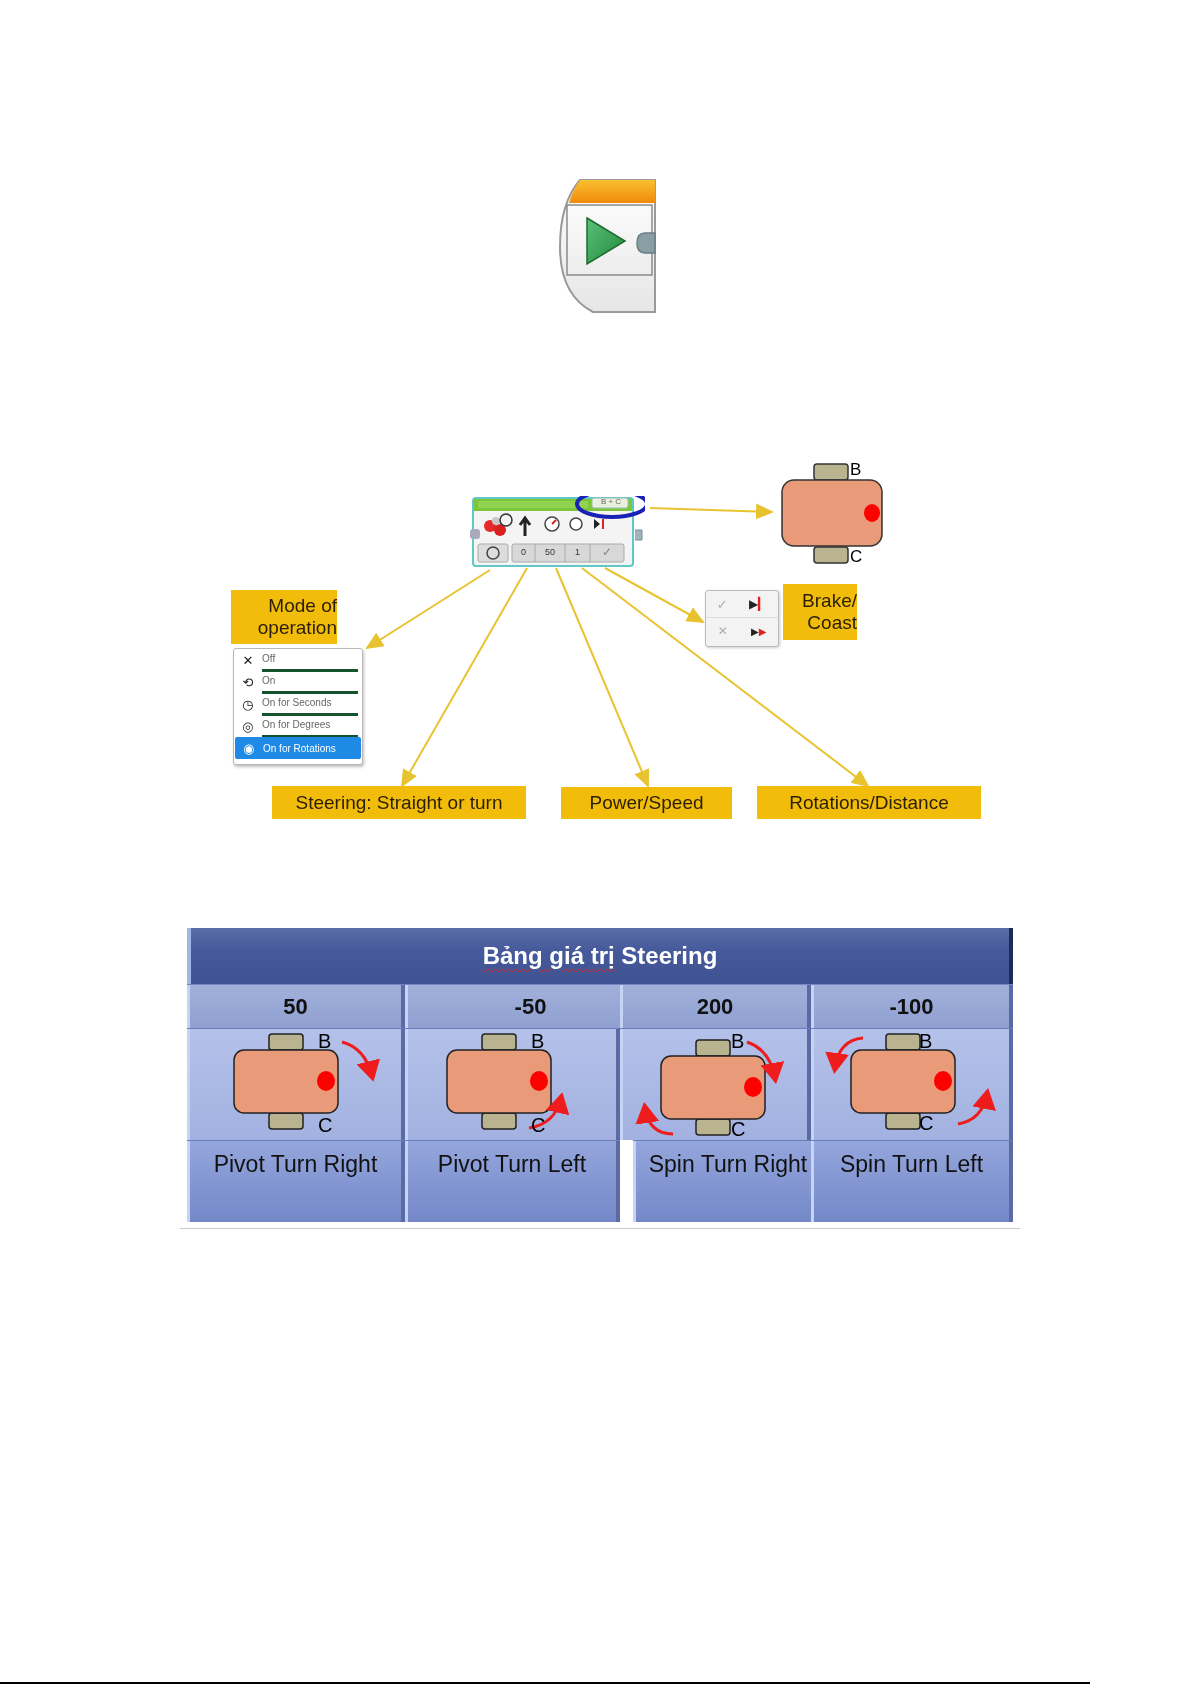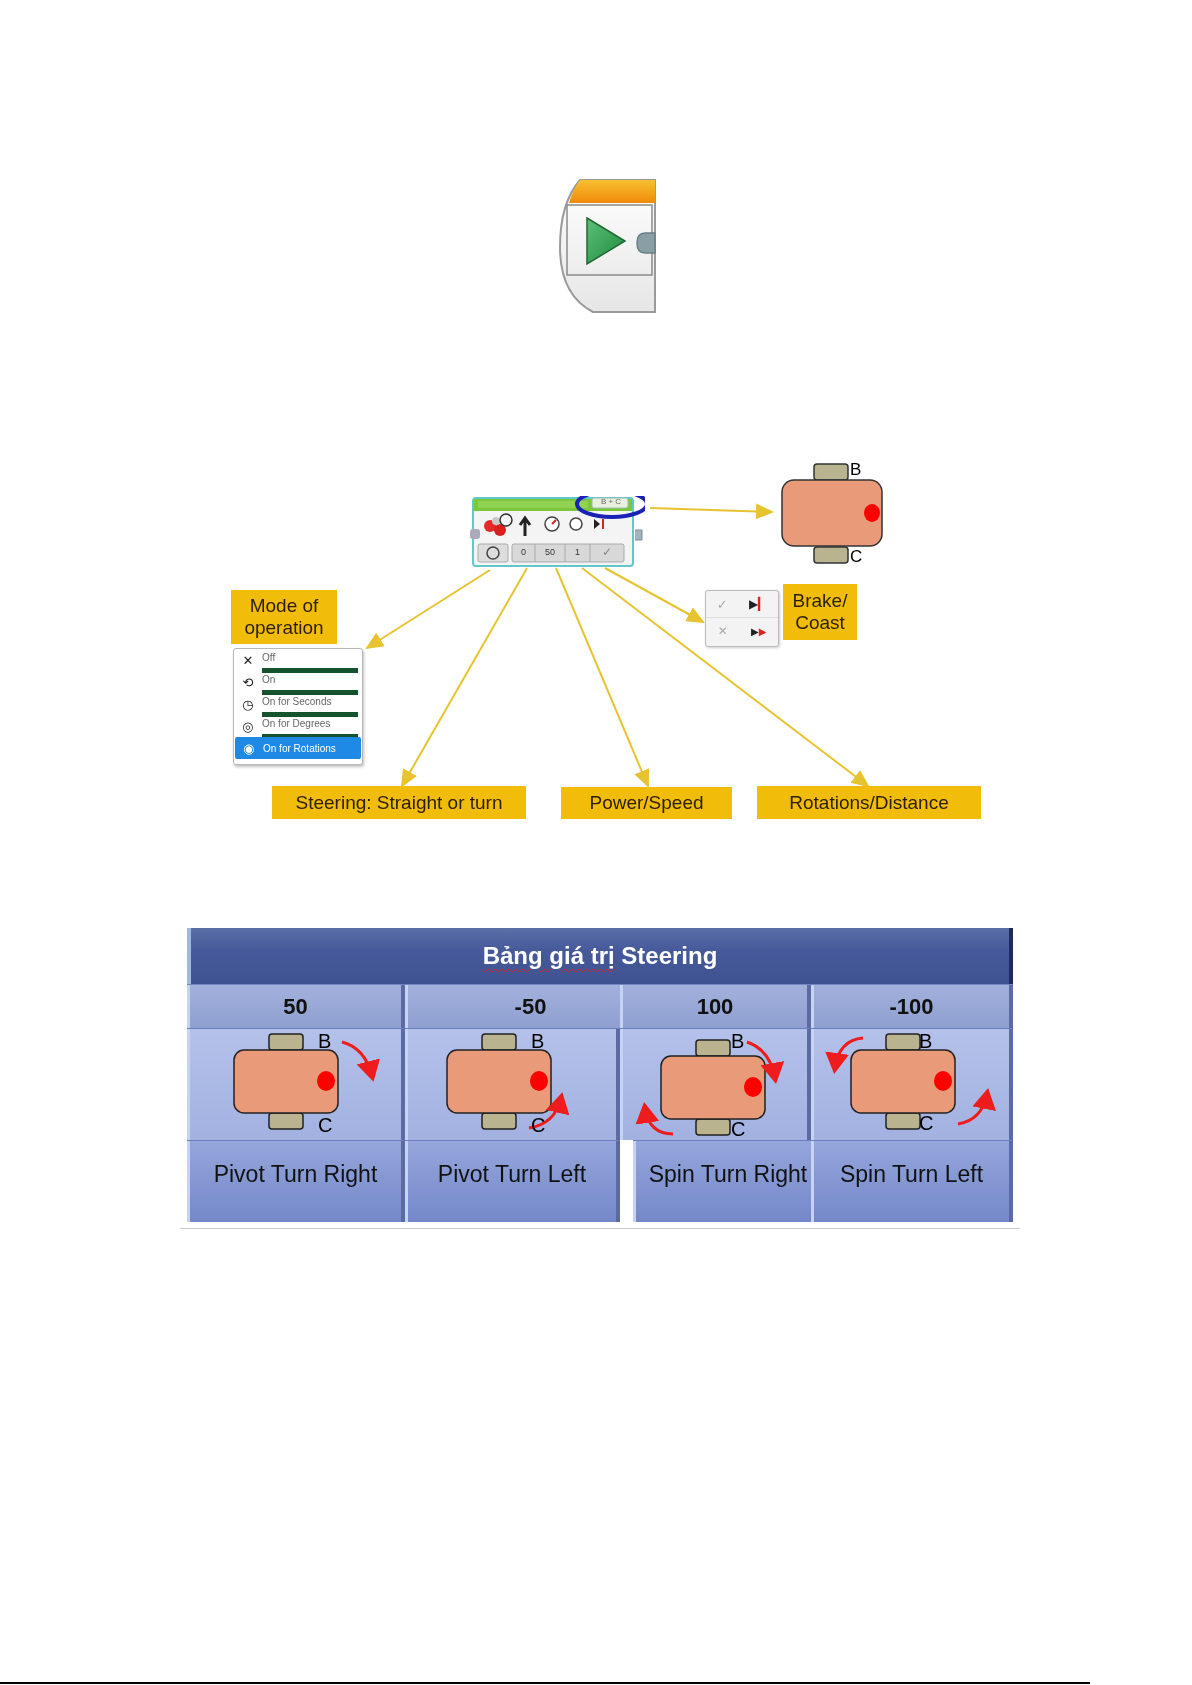--- a/index.html
+++ b/index.html
@@ -1,35 +1,35 @@
 <!DOCTYPE html>
 <html><head>
 <meta charset="utf-8">
 <style>
   html,body{margin:0;padding:0;background:#fff;}
   body{width:1192px;height:1685px;position:relative;overflow:hidden;font-family:"Liberation Sans",sans-serif;}
   .abs{position:absolute;}
-  .callout{position:absolute;background:#f2bd0a;color:#2a1e05;font-size:19px;display:flex;align-items:center;justify-content:center;text-align:center;line-height:22px;}
+  .callout{position:absolute;background:#f2bd0a;color:#2a1e05;font-size:19px;display:flex;align-items:center;justify-content:center;text-align:right;line-height:22px;}
   svg{position:absolute;left:0;top:0;}
   
   .menu{position:absolute;left:233px;top:648px;width:128px;height:115px;background:#fff;border:1px solid #b8b8b8;border-radius:3px;box-shadow:1px 2px 3px rgba(0,0,0,.25);}
   .menu-item{height:22px;display:flex;align-items:center;font-size:10px;color:#666;position:relative;}
   .menu-item .ic{width:28px;text-align:center;font-size:13px;color:#222;}
-  .menu-item .lb{flex:1;border-bottom:5px solid #14532d;height:21px;line-height:21px;margin-right:4px;}
+  .menu-item .lb{flex:1;border-bottom:3px solid #14532d;height:21px;line-height:21px;margin-right:4px;}
   .menu-item.sel{background:#1e8ae6;color:#fff;border-radius:2px;margin:0 1px;}
   .menu-item.sel .ic{color:#fff;}
   .menu-item.sel .lb{border-bottom:none;}
   
   .tbl{position:absolute;left:187px;top:928px;width:826px;height:294px;}
   .tbl .title{position:absolute;left:0;top:0;width:826px;height:56px;background:linear-gradient(#5a6fa6,#46599a 40%,#3f5291);color:#fff;font-weight:bold;font-size:24px;display:flex;align-items:center;justify-content:center;box-shadow:inset 4px 0 0 #9fb6e8, inset -4px 0 0 #1e2b55;}
   .tbl .title span.sq{text-decoration:underline wavy #d22 1px;text-underline-offset:4px;}
   .cell{position:absolute;box-sizing:border-box;border-right:1px solid #5b6da8;box-shadow:inset 3px 0 0 #c7d3f5, inset -3px 0 0 #5b6aa0;}
   .hdr{top:56px;height:44px;background:linear-gradient(#a2b1db,#8f9fd0);font-weight:bold;font-size:22px;color:#111;display:flex;align-items:center;justify-content:center;border-top:1px solid #7587c2;}
   .pic{top:100px;height:112px;background:linear-gradient(#b4c1ea,#a2b1e0);border-top:1px solid #6b7fbf;}
-  .lbl{top:212px;height:82px;background:linear-gradient(#95a6dc,#7488c9);border-top:1px solid #6b7fbf;font-size:23px;color:#111;text-align:center;padding-top:20px;}
+  .lbl{top:212px;height:82px;background:linear-gradient(#95a6dc,#7488c9);border-top:1px solid #6b7fbf;font-size:23px;color:#111;text-align:center;padding-top:10px;}
   .tbl-bottom-line{position:absolute;left:180px;top:1228px;width:840px;height:1px;background:#ccc;}
   .page-line{position:absolute;left:0;top:1682px;width:1090px;height:2px;background:#000;}
 </style>
 </head>
 <body>
 
 <div class="abs" style="left:555px;top:175px;width:110px;height:142px;">
   <svg width="110" height="142">
     <defs>
       <linearGradient id="og" x1="0" y1="0" x2="0" y2="1">
@@ -153,21 +153,21 @@
     </div>
 </div>
 
 <div class="tbl">
   <div class="title">
     <span class="sq">Bảng giá trị</span>&nbsp;<span>Steering</span>
   </div>
 
   <div class="cell hdr" style="left:0;width:218px;">50</div>
   <div class="cell hdr" style="left:218px;width:252px;">-50</div>
-  <div class="cell hdr" style="left:433px;width:191px;">100</div>
+  <div class="cell hdr" style="left:433px;width:191px;">200</div>
   <div class="cell hdr" style="left:624px;width:202px;">-100</div>
 
   <div class="cell pic" style="left:0;width:218px;"></div>
   <div class="cell pic" style="left:218px;width:215px;"></div>
   <div class="cell pic" style="left:433px;width:191px;"></div>
   <div class="cell pic" style="left:624px;width:202px;"></div>
 
   <div class="cell lbl" style="left:0;width:218px;">Pivot Turn Right</div>
   <div class="cell lbl" style="left:218px;width:215px;">Pivot Turn Left</div>
   <div class="cell lbl" style="left:446px;width:191px;">Spin Turn Right</div>

